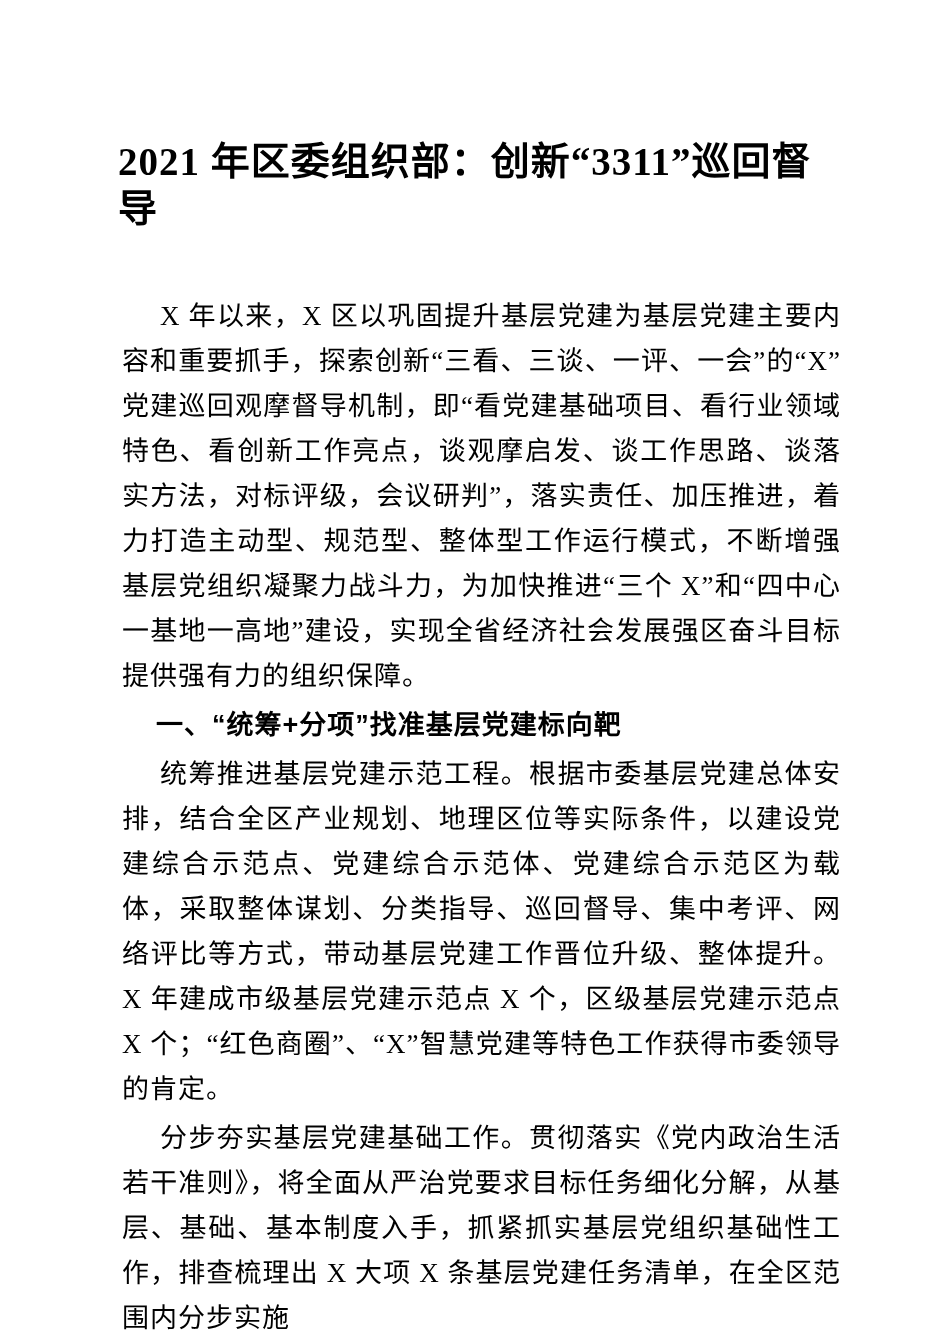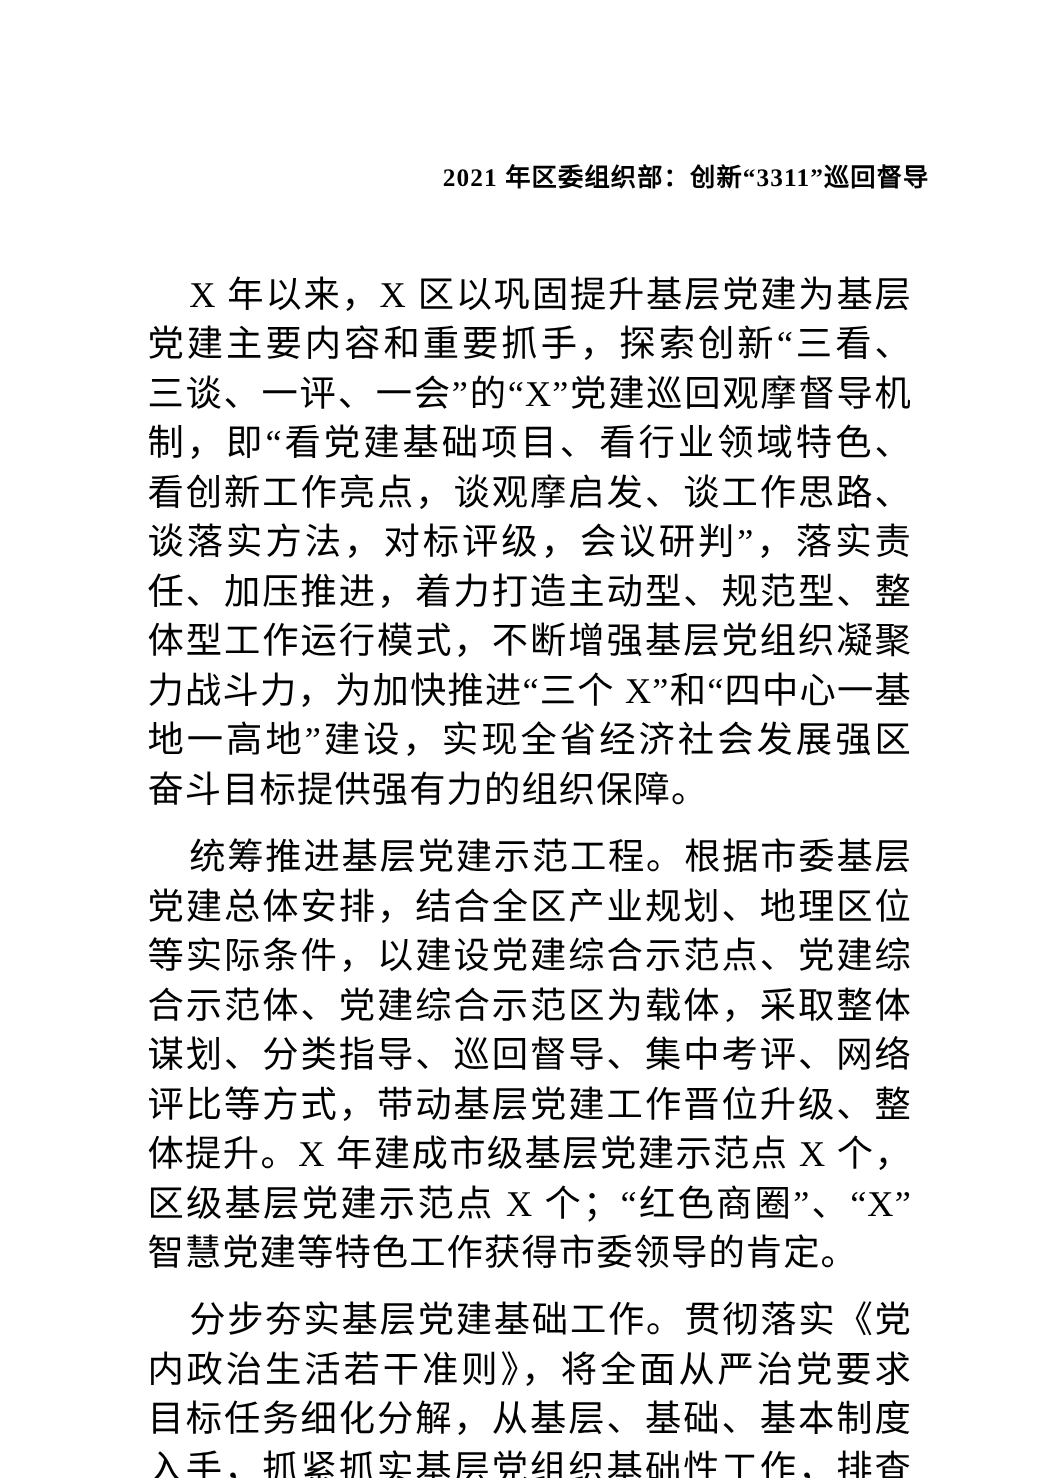--- a/index.html
+++ b/index.html
@@ -16,32 +16,32 @@
     color: #000000;
     box-sizing: border-box;
     padding: 138px 105px 0 118px;
     overflow: hidden;
     font-family: "Liberation Serif", serif;
   }
   .doc-title {
     margin: 0 0 62px 0;
     font-family: "Liberation Serif", serif;
     font-weight: bold;
-    font-size: 23px;
+    font-size: 39px;
     line-height: 47px;
-    text-align: right;
+    text-align: left;
     letter-spacing: 1px;
   }
   .doc-title .title-line {
     display: block;
   }
   .body-para {
-    margin: 16px;
+    margin: 4px;
     font-family: "Liberation Serif", serif;
-    font-size: 33px;
+    font-size: 27px;
     line-height: 45px;
     text-align: justify;
     text-indent: 38px;
     letter-spacing: 1px;
   }
   .section-heading {
     margin: 0;
     font-family: "Liberation Sans", sans-serif;
     font-weight: bold;
     font-size: 27px;
@@ -53,17 +53,18 @@
 </head>
 <body>
 
 <div class="page">
   <h1 class="doc-title">
     <span class="title-line">2021 年区委组织部：创新“3311”巡回督导</span>
   </h1>
 
   <p class="body-para">X 年以来，X 区以巩固提升基层党建为基层党建主要内容和重要抓手，探索创新“三看、三谈、一评、一会”的“X”党建巡回观摩督导机制，即“看党建基础项目、看行业领域特色、看创新工作亮点，谈观摩启发、谈工作思路、谈落实方法，对标评级，会议研判”，落实责任、加压推进，着力打造主动型、规范型、整体型工作运行模式，不断增强基层党组织凝聚力战斗力，为加快推进“三个 X”和“四中心一基地一高地”建设，实现全省经济社会发展强区奋斗目标提供强有力的组织保障。</p>
 
+  <h2 class="section-heading">一、“统筹+分项”找准基层党建标向靶</h2>
 
   <p class="body-para">统筹推进基层党建示范工程。根据市委基层党建总体安排，结合全区产业规划、地理区位等实际条件，以建设党建综合示范点、党建综合示范体、党建综合示范区为载体，采取整体谋划、分类指导、巡回督导、集中考评、网络评比等方式，带动基层党建工作晋位升级、整体提升。X 年建成市级基层党建示范点 X 个，区级基层党建示范点 X 个；“红色商圈”、“X”智慧党建等特色工作获得市委领导的肯定。</p>
 
   <p class="body-para">分步夯实基层党建基础工作。贯彻落实《党内政治生活若干准则》，将全面从严治党要求目标任务细化分解，从基层、基础、基本制度入手，抓紧抓实基层党组织基础性工作，排查梳理出 X 大项 X 条基层党建任务清单，在全区范围内分步实施</p>
 </div>
 
 </body></html>

